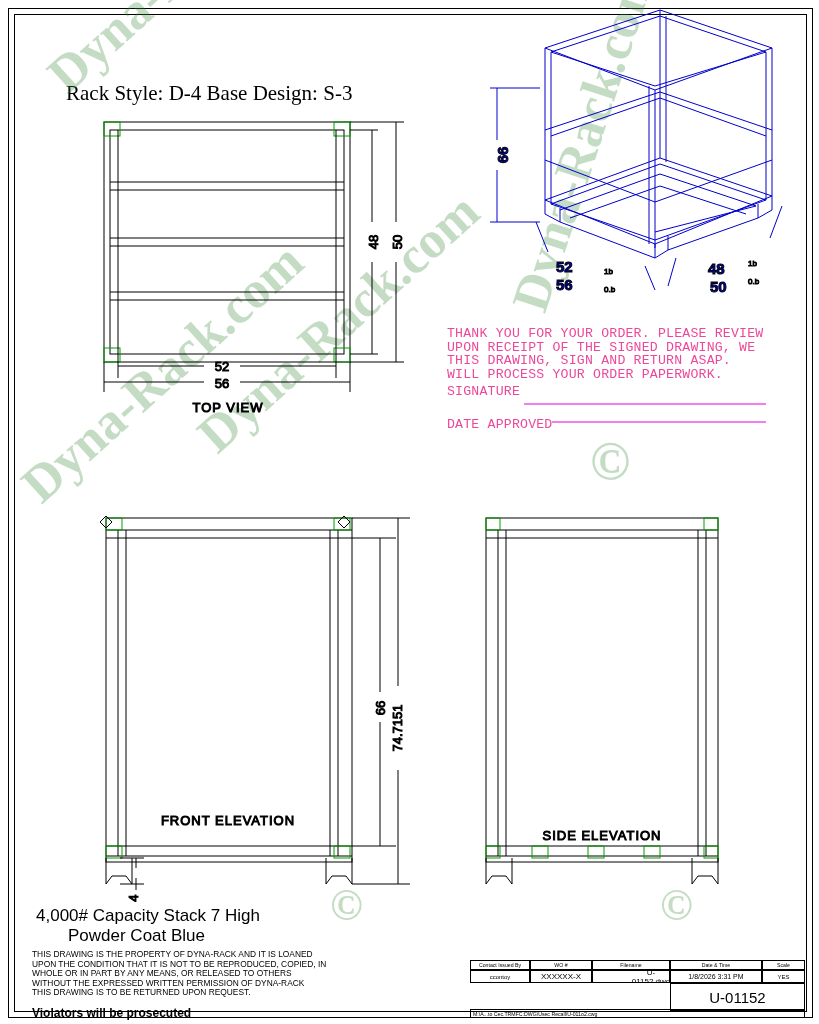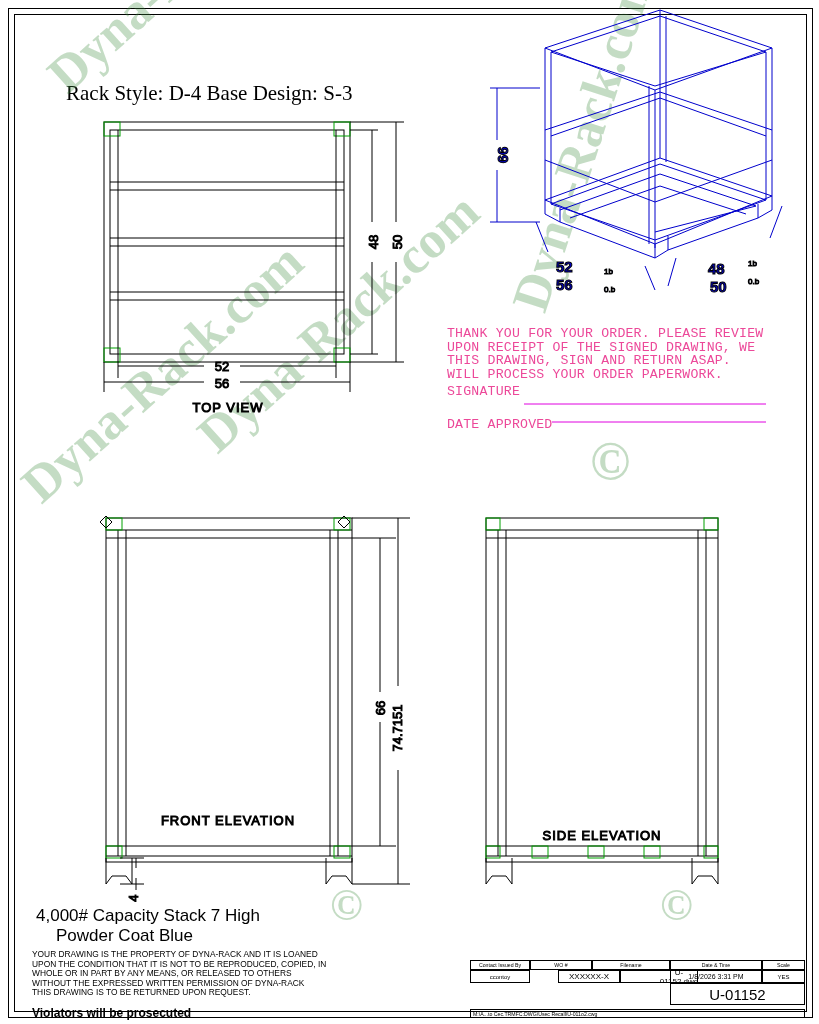--- a/index.html
+++ b/index.html
@@ -12,21 +12,21 @@
   svg{position:absolute;left:0;top:0;}
   .wm{position:absolute;color:rgba(60,140,60,0.30);font-family:"Liberation Serif",serif;font-weight:bold;white-space:nowrap;pointer-events:none;}
   .dimtxt{font-family:"Liberation Sans",sans-serif;font-size:13px;fill:#000;}
   .viewlbl{font-family:"Liberation Sans",sans-serif;font-size:13px;fill:#000;letter-spacing:1px;}
   .bluetxt{fill:#0000cc;font-family:"Liberation Sans",sans-serif;font-size:15px;font-weight:bold;}
   .bluesm{fill:#0000cc;font-family:"Liberation Sans",sans-serif;font-size:8px;}
   .capacity{font-family:"Liberation Sans",sans-serif;font-size:17px;color:#000;line-height:20px;white-space:nowrap;}
   .legalese{font-family:"Liberation Sans",sans-serif;font-size:8.4px;color:#000;line-height:9.6px;white-space:nowrap;}
   .violators{font-family:"Liberation Sans",sans-serif;font-size:12px;font-weight:bold;color:#000;}
   .tb{position:absolute;border:1px solid #000;box-sizing:border-box;font-size:5.2px;font-family:"Liberation Sans",sans-serif;color:#000;display:flex;align-items:center;justify-content:center;text-align:center;overflow:hidden;}
-  .tbv{font-size:8px;margin-left:28px;}
+  .tbv{font-size:8px;}
   .logo-main{font-family:"Liberation Sans",sans-serif;font-weight:bold;font-size:15px;color:#000;letter-spacing:0.5px;}
   .logo-sub{font-family:"Liberation Sans",sans-serif;font-size:5.2px;color:#000;}
   .drawno{font-family:"Liberation Sans",sans-serif;font-size:15px;color:#000;}
 </style>
 </head>
 <body>
 
 <div id="page">
 
   <div class="frame-outer"></div>
@@ -233,25 +233,25 @@
       <div>UPON RECEIPT OF THE SIGNED DRAWING, WE</div>
       <div>THIS DRAWING, SIGN AND RETURN ASAP.</div>
       <div>WILL PROCESS YOUR ORDER PAPERWORK.</div>
       <div style="margin-top:4px;">SIGNATURE</div>
       <div style="margin-top:19px;">DATE APPROVED</div>
     </div>
   </div>
 
   <div class="abs capacity" style="left:36px;top:906px;">
     <div>4,000# Capacity Stack 7 High</div>
-    <div style="margin-left:20px;">Powder Coat Blue</div>
+    <div style="margin-left:32px;">Powder Coat Blue</div>
   </div>
 
   <div class="abs legalese" style="left:32px;top:950px;">
-    <div>YOUR DRAWING IS THE PROPERTY OF DYNA-RACK AND IT IS LOANED</div>
+    <div>THIS DRAWING IS THE PROPERTY OF DYNA-RACK AND IT IS LOANED</div>
     <div>UPON THE CONDITION THAT IT IS NOT TO BE REPRODUCED, COPIED, IN</div>
     <div>WHOLE OR IN PART BY ANY MEANS, OR RELEASED TO OTHERS</div>
     <div>WITHOUT THE EXPRESSED WRITTEN PERMISSION OF DYNA-RACK</div>
     <div>THIS DRAWING IS TO BE RETURNED UPON REQUEST.</div>
   </div>
   <div class="abs violators" style="left:32px;top:1006px;">Violators will be prosecuted</div>
 
   <div class="abs" style="left:470px;top:960px;width:335px;height:58px;">
 
     <div class="tb" style="left:0;top:0;width:60px;height:10px;">Contact Issued By</div>
@@ -260,20 +260,20 @@
     <div class="tb" style="left:200px;top:0;width:92px;height:10px;">Date &amp; Time</div>
     <div class="tb" style="left:292px;top:0;width:43px;height:10px;">Scale</div>
 
     <div class="tb" style="left:0;top:10px;width:60px;height:13px;font-size:6px;">ccontoy</div>
     <div class="tb tbv" style="left:60px;top:10px;width:62px;height:13px;">XXXXXX-X</div>
     <div class="tb tbv" style="left:122px;top:10px;width:78px;height:13px;padding-left:40px;">U-01152.dwg</div>
     <div class="tb" style="left:200px;top:10px;width:92px;height:13px;font-size:7px;">1/8/2026 3:31 PM</div>
     <div class="tb" style="left:292px;top:10px;width:43px;height:13px;font-size:6px;">YES</div>
 
 
-    <div class="tb" style="left:200px;top:23px;width:135px;height:22px;">
+    <div class="tb" style="left:200px;top:23px;width:135px;height:28px;">
       <span class="drawno">U-01152</span>
     </div>
 
     <div class="tb" style="left:0;top:49px;width:335px;height:9px;justify-content:flex-start;padding-left:2px;">M:\A...to Cec.TRMFC:DWG\Usec Recall\U-011o2.cwg</div>
   </div>
 
 </div>
 
 </body></html>

